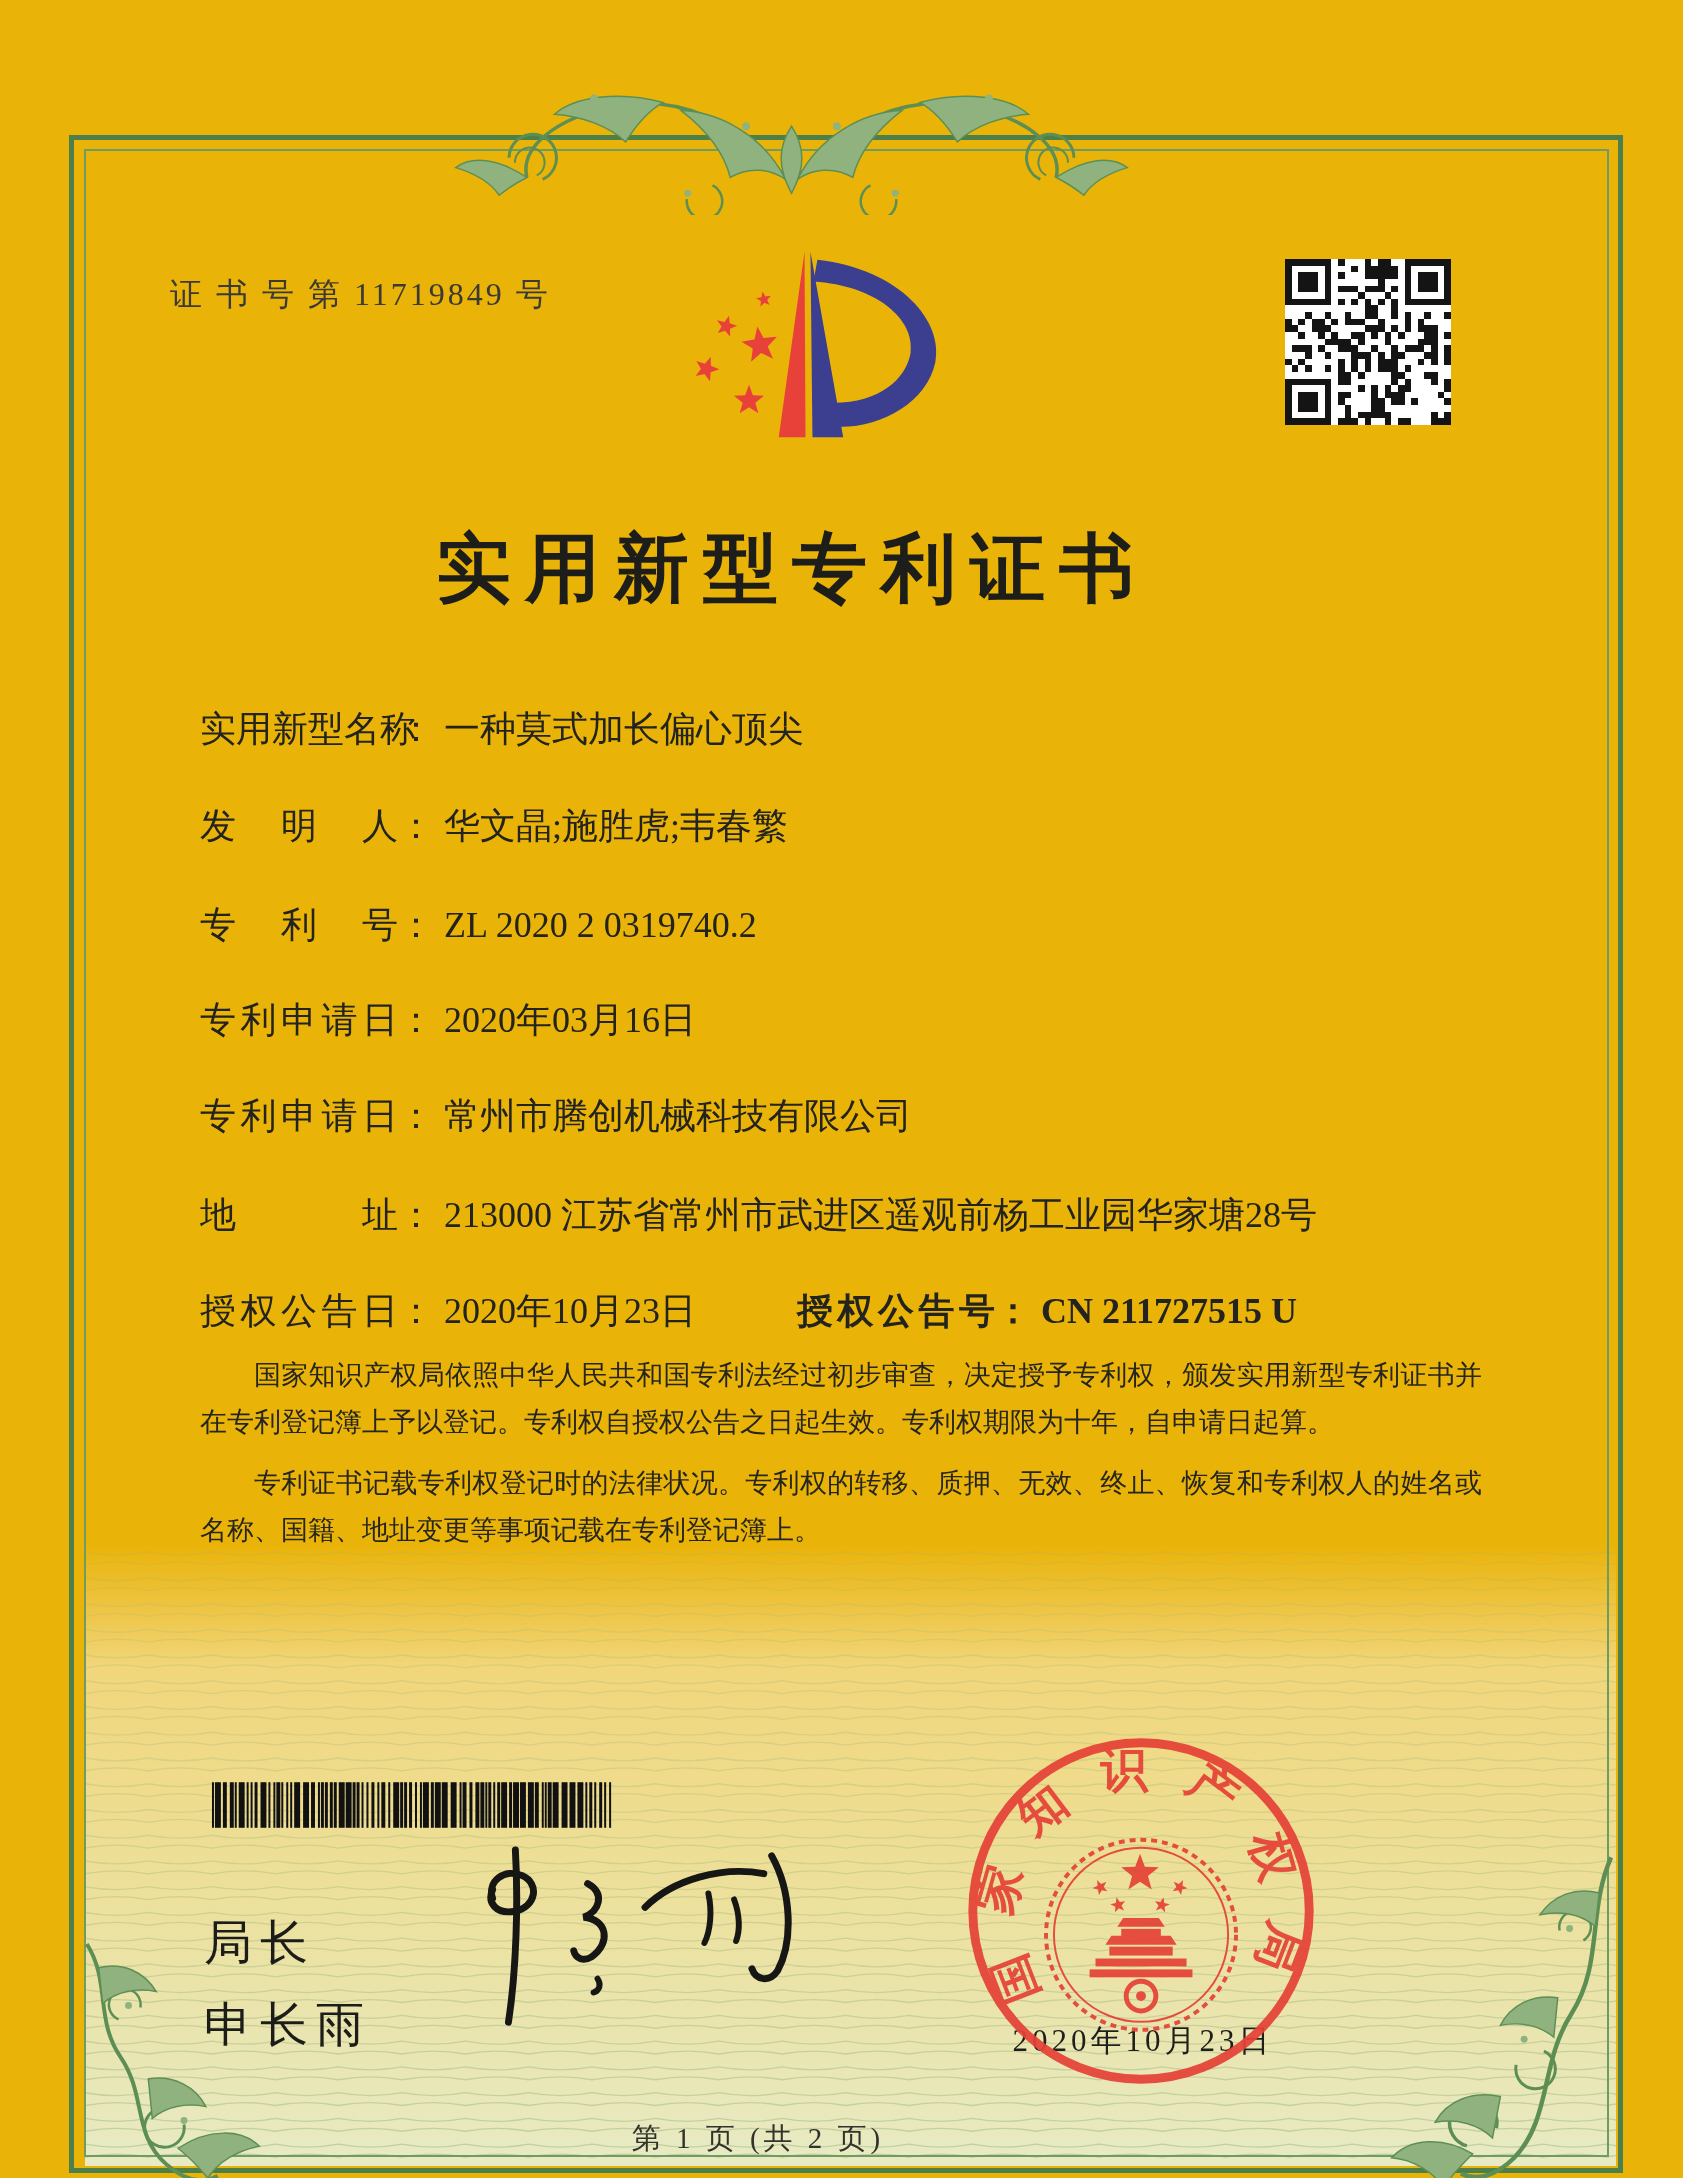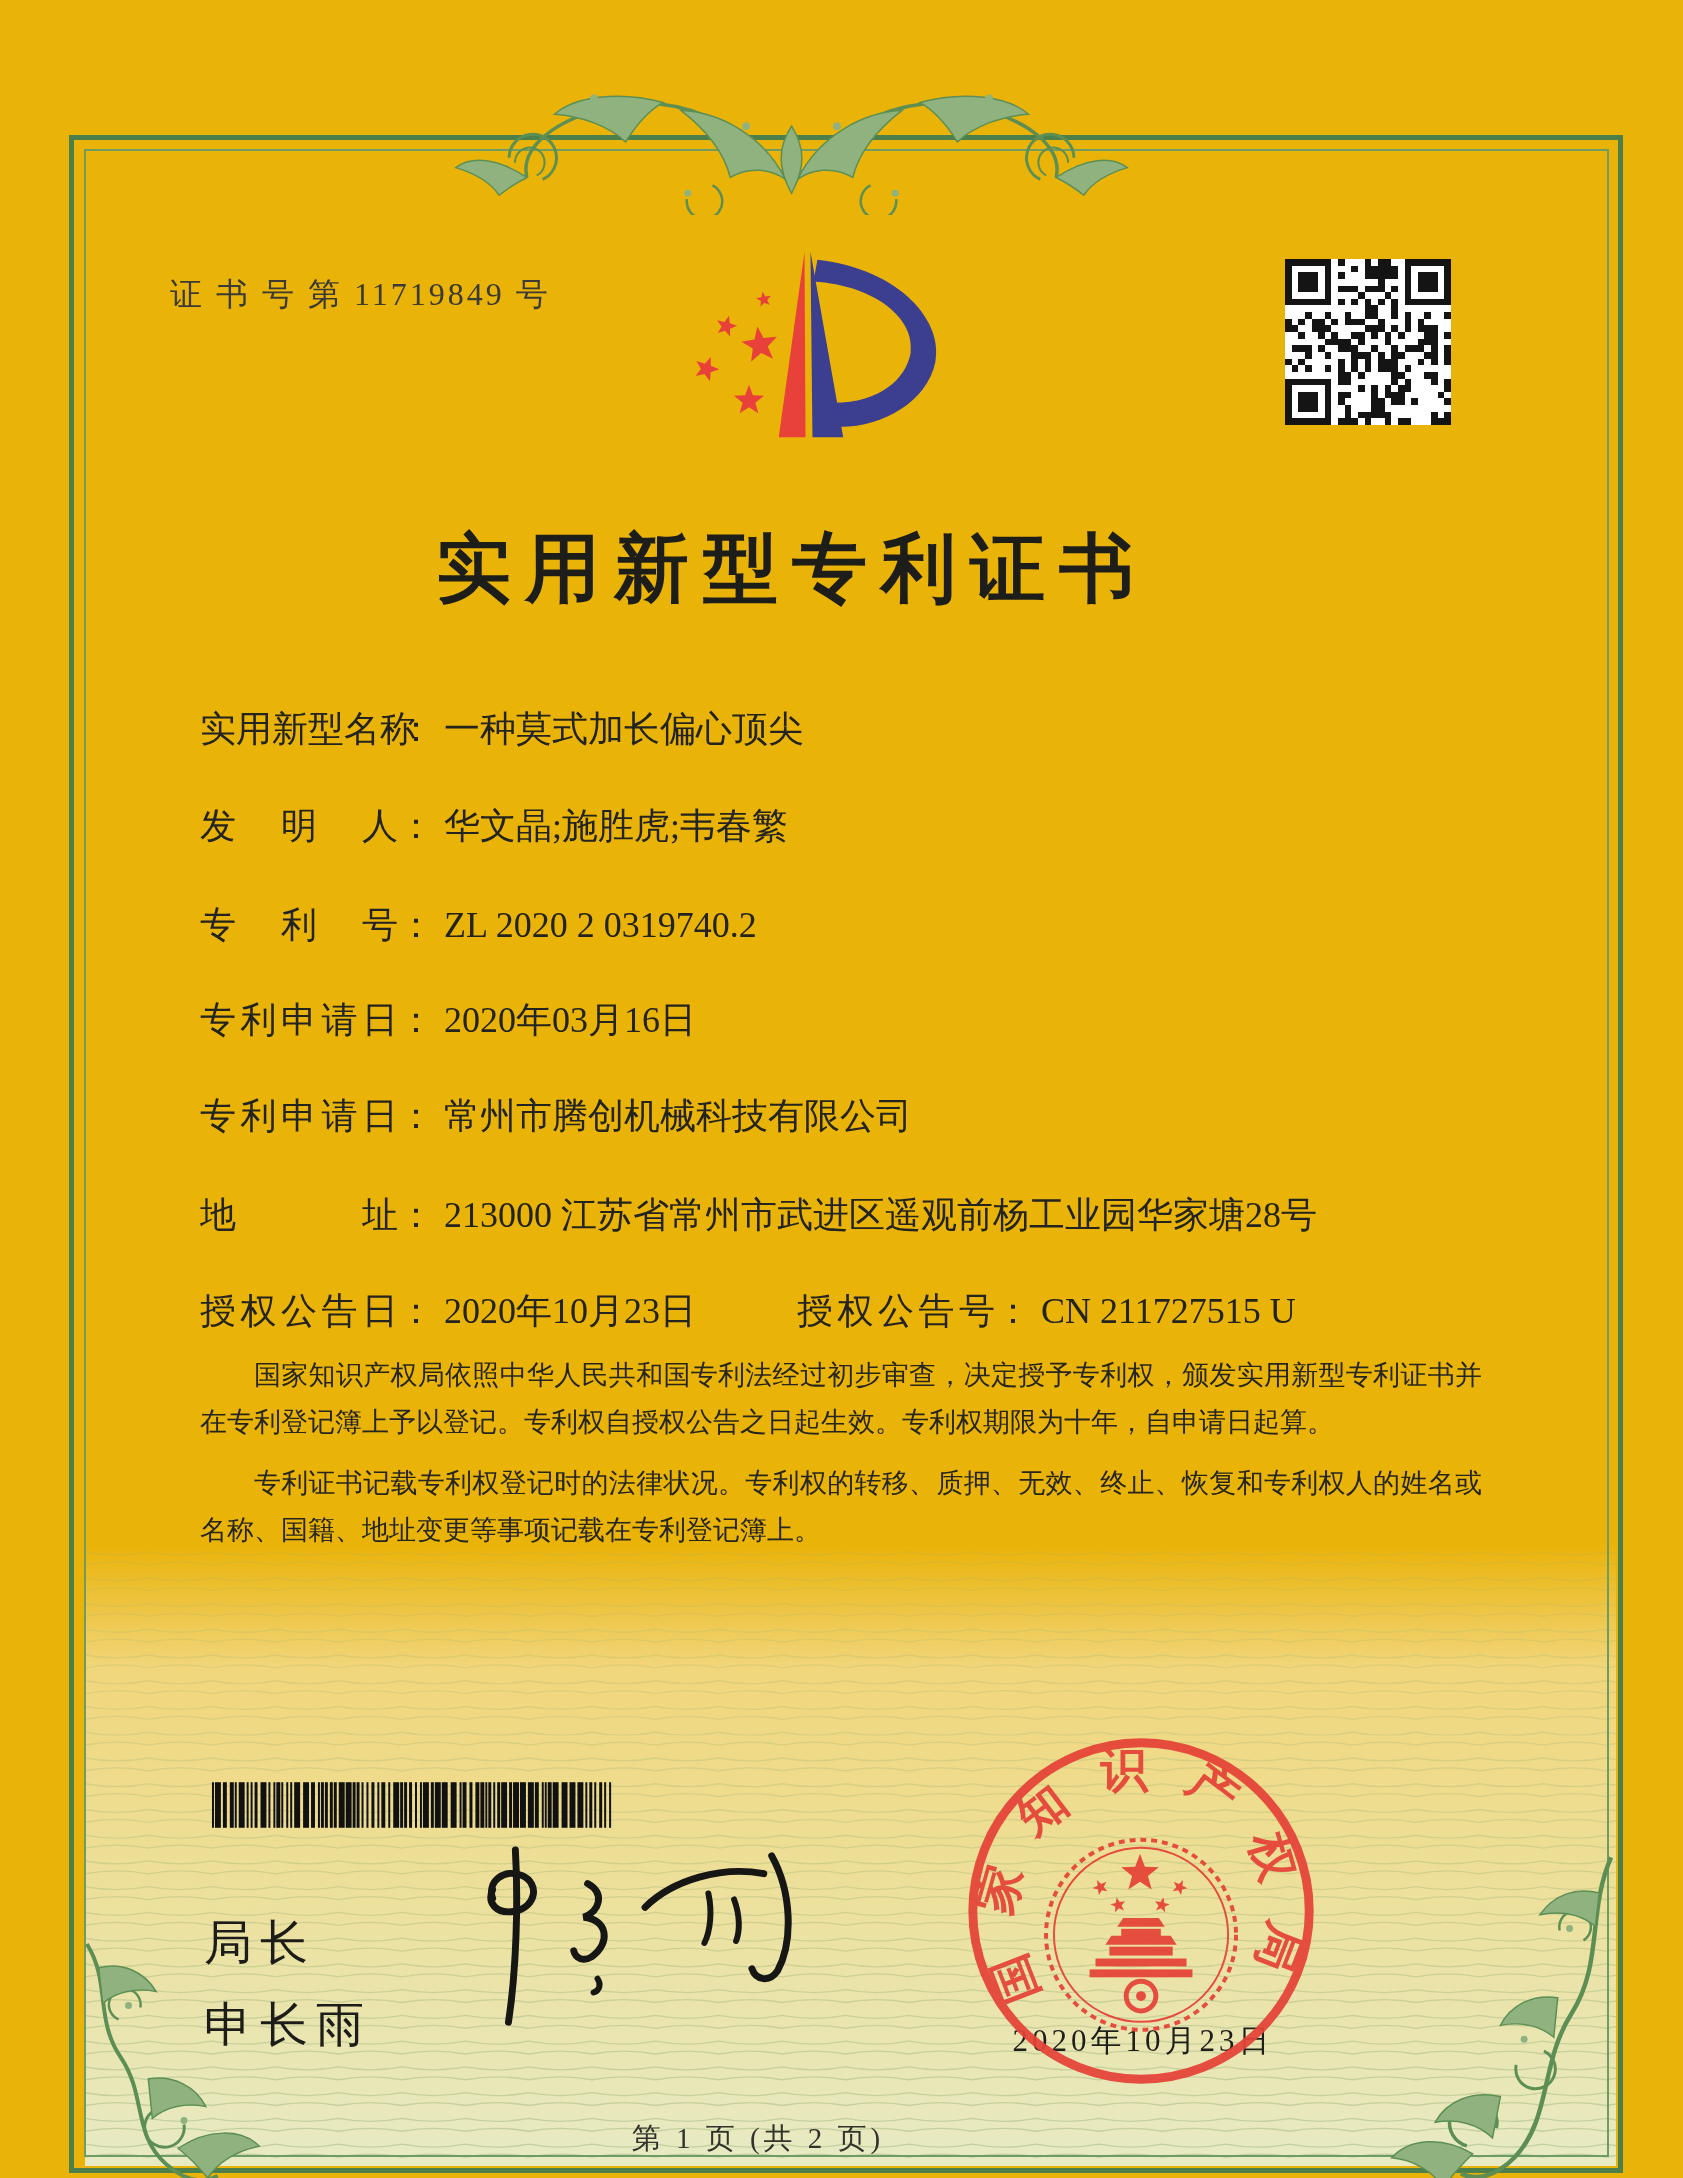--- a/index.html
+++ b/index.html
@@ -13,21 +13,21 @@
   .tint{left:85px;top:1544px;width:1531px;height:622px;
         background:linear-gradient(180deg,rgba(246,244,222,0) 0%,rgba(247,243,218,.55) 20%,
         rgba(240,244,219,.65) 45%,rgba(231,239,212,.92) 100%);}
   .cert-no{left:170px;top:273px;font-size:32px;letter-spacing:3px;color:#3c3a34;}
   .title{left:0;top:519px;width:1584px;text-align:center;font-size:75px;font-weight:bold;
          letter-spacing:14px;color:#1d1d1a;}
   .row{left:200px;width:1307px;font-size:36px;line-height:48px;white-space:nowrap;}
   .row .lbl{display:inline-block;width:198px;text-align:justify;text-align-last:justify;
             text-justify:inter-character;vertical-align:top;}
   .row .val{padding-left:10px;}
-  .col2{position:absolute;left:597px;top:0;white-space:nowrap;}
+  .col2{position:absolute;left:597px;top:0;white-space:nowrap;font-weight:bold;}
   .col2 .lbl{display:inline-block;width:198px;text-align:justify;text-align-last:justify;
              text-justify:inter-character;vertical-align:top;}
   .body-text{left:200px;top:1352px;width:1282px;font-size:27px;line-height:47px;
              text-align:justify;color:#26261f;}
   .body-text p{margin:0;text-indent:2em;}
   .body-text p + p{margin-top:14px;}
   .signer{left:204px;font-size:48px;letter-spacing:8px;color:#1c1c18;}
   .seal-date{left:955px;top:2020px;width:376px;text-align:center;font-size:31px;
              letter-spacing:4px;color:#1e1e1a;}
   .footer{left:85px;top:2119px;width:1346px;text-align:center;font-size:29px;

